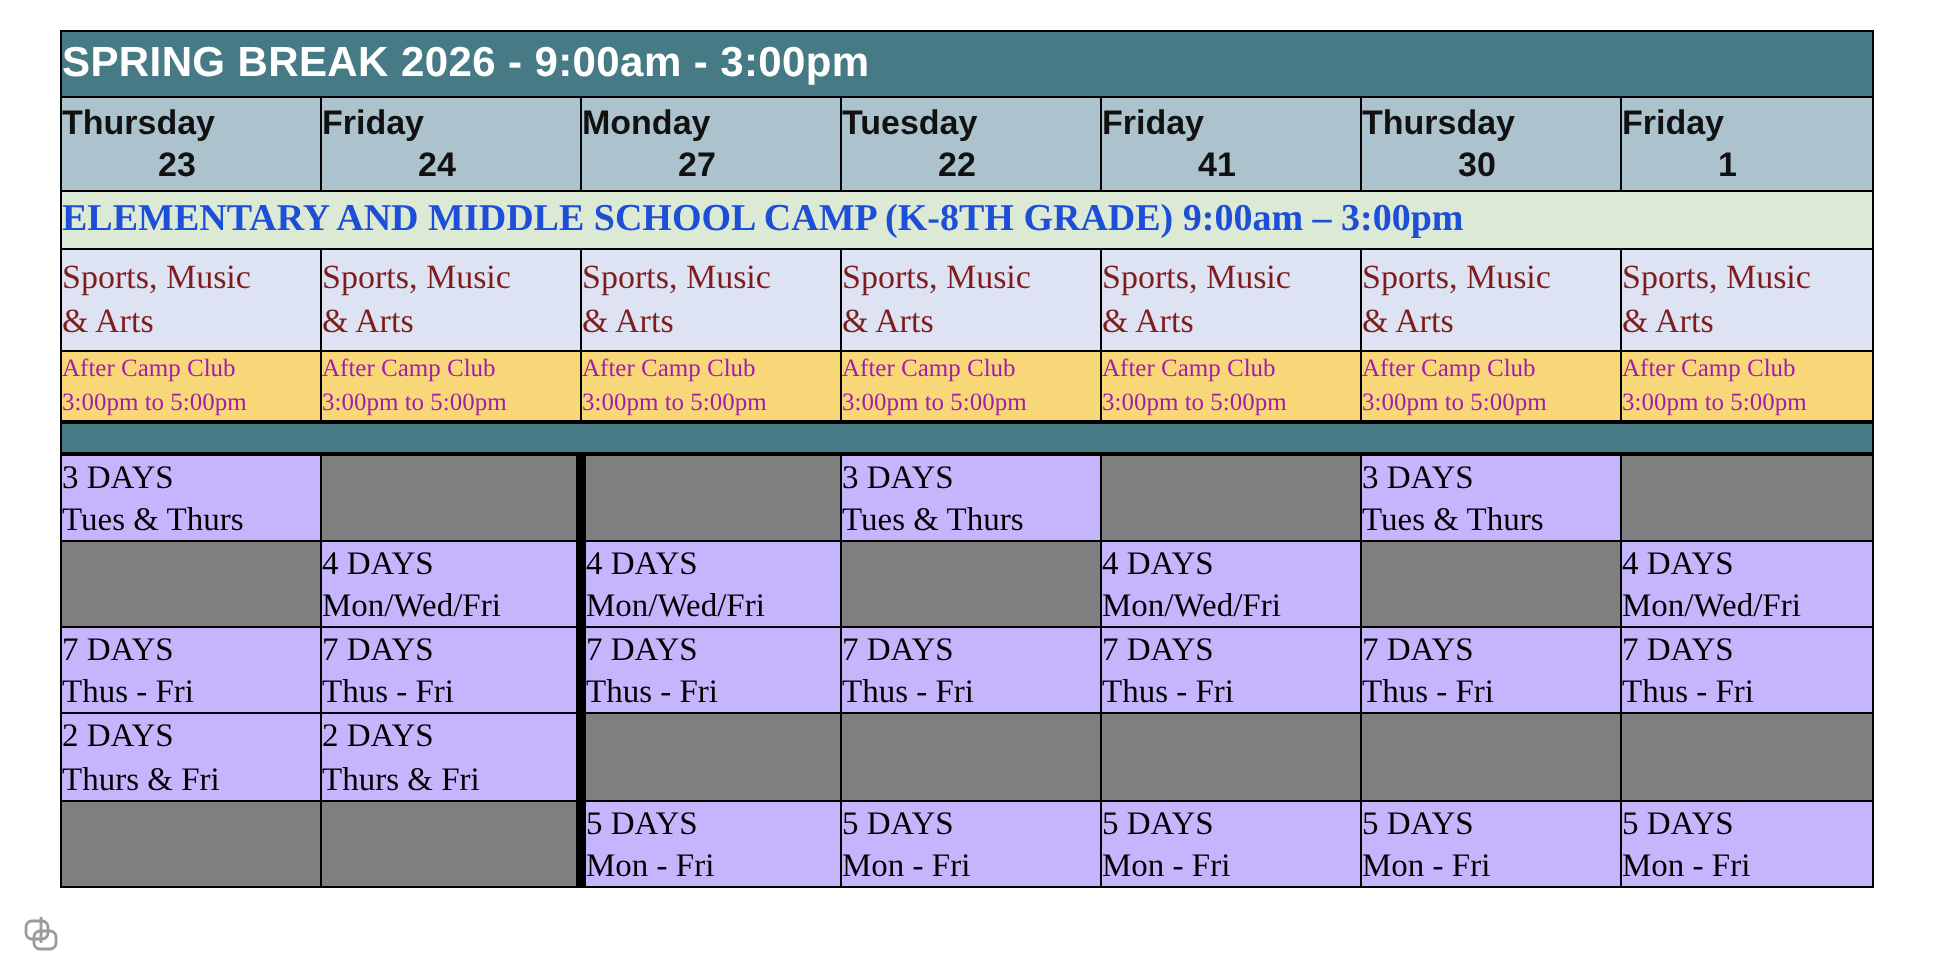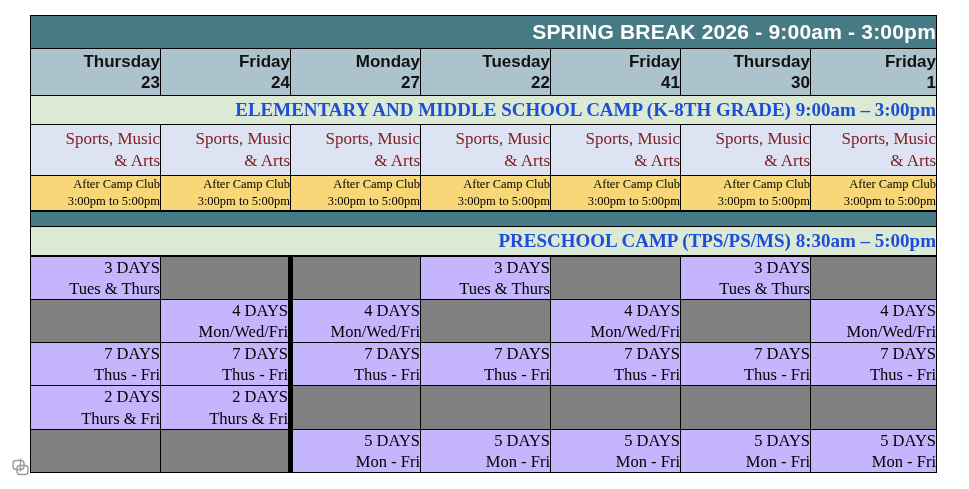--- a/index.html
+++ b/index.html
@@ -24,21 +24,21 @@
 
   table.sched {
     border-collapse: collapse;
     table-layout: fixed;
     width: 906px;
   }
   table.sched td {
     border: 1px solid #000;
     padding: 0;
     vertical-align: middle;
-    text-align: right;
+    text-align: left;
   }
 
   
   .title-bar {
     background: #467b85;
     color: #ffffff;
     font-family: "Liberation Sans", "DejaVu Sans", sans-serif;
     font-weight: bold;
     font-size: 21px;
     height: 32px;
@@ -50,21 +50,21 @@
   .day-head {
     background: #acc2cc;
     font-family: "Liberation Sans", "DejaVu Sans", sans-serif;
     font-weight: bold;
     font-size: 17px;
     color: #111;
     height: 46px;
     line-height: 1.25;
   }
   .day-head .dname { display: block; }
-  .day-head .dnum { display: block; }
+  .day-head .dnum { display: block; padding-left: 48px; }
 
   
   .banner {
     background: #dce9d4;
     font-family: "Liberation Serif", "DejaVu Serif", serif;
     font-weight: bold;
     font-size: 19px;
     color: #1d4ed8;
     height: 28px;
   }
@@ -76,21 +76,21 @@
     color: #7f1d1d;
     height: 50px;
     line-height: 1.3;
   }
   .activity span { display: block; }
 
   
   .after-club {
     background: #f7d777;
     font-size: 12.5px;
-    color: #000000;
+    color: #a21caf;
     height: 33px;
     line-height: 1.35;
   }
   .after-club span { display: block; }
 
   
   .spacer-teal {
     background: #467b85;
     height: 14px;
     border: 1px solid #000 !important;
@@ -251,23 +251,20 @@
         <col style="width:130px">
         <col style="width:130px">
       <col style="width:126px">
     </colgroup>
     <tbody>
 
       <tr>
         <td class="spacer-teal" colspan="7"></td>
       </tr>
 
-      <tr>
-        <td class="banner" colspan="7">PRESCHOOL CAMP (TPS/PS/MS) 8:30am – 5:00pm</td>
-      </tr>
     </tbody>
   </table>
 
   <table class="sched">
     <colgroup>
       <col style="width:130px">
         <col style="width:130px">
         <col style="width:130px">
       <col style="width:130px">
         <col style="width:130px">

